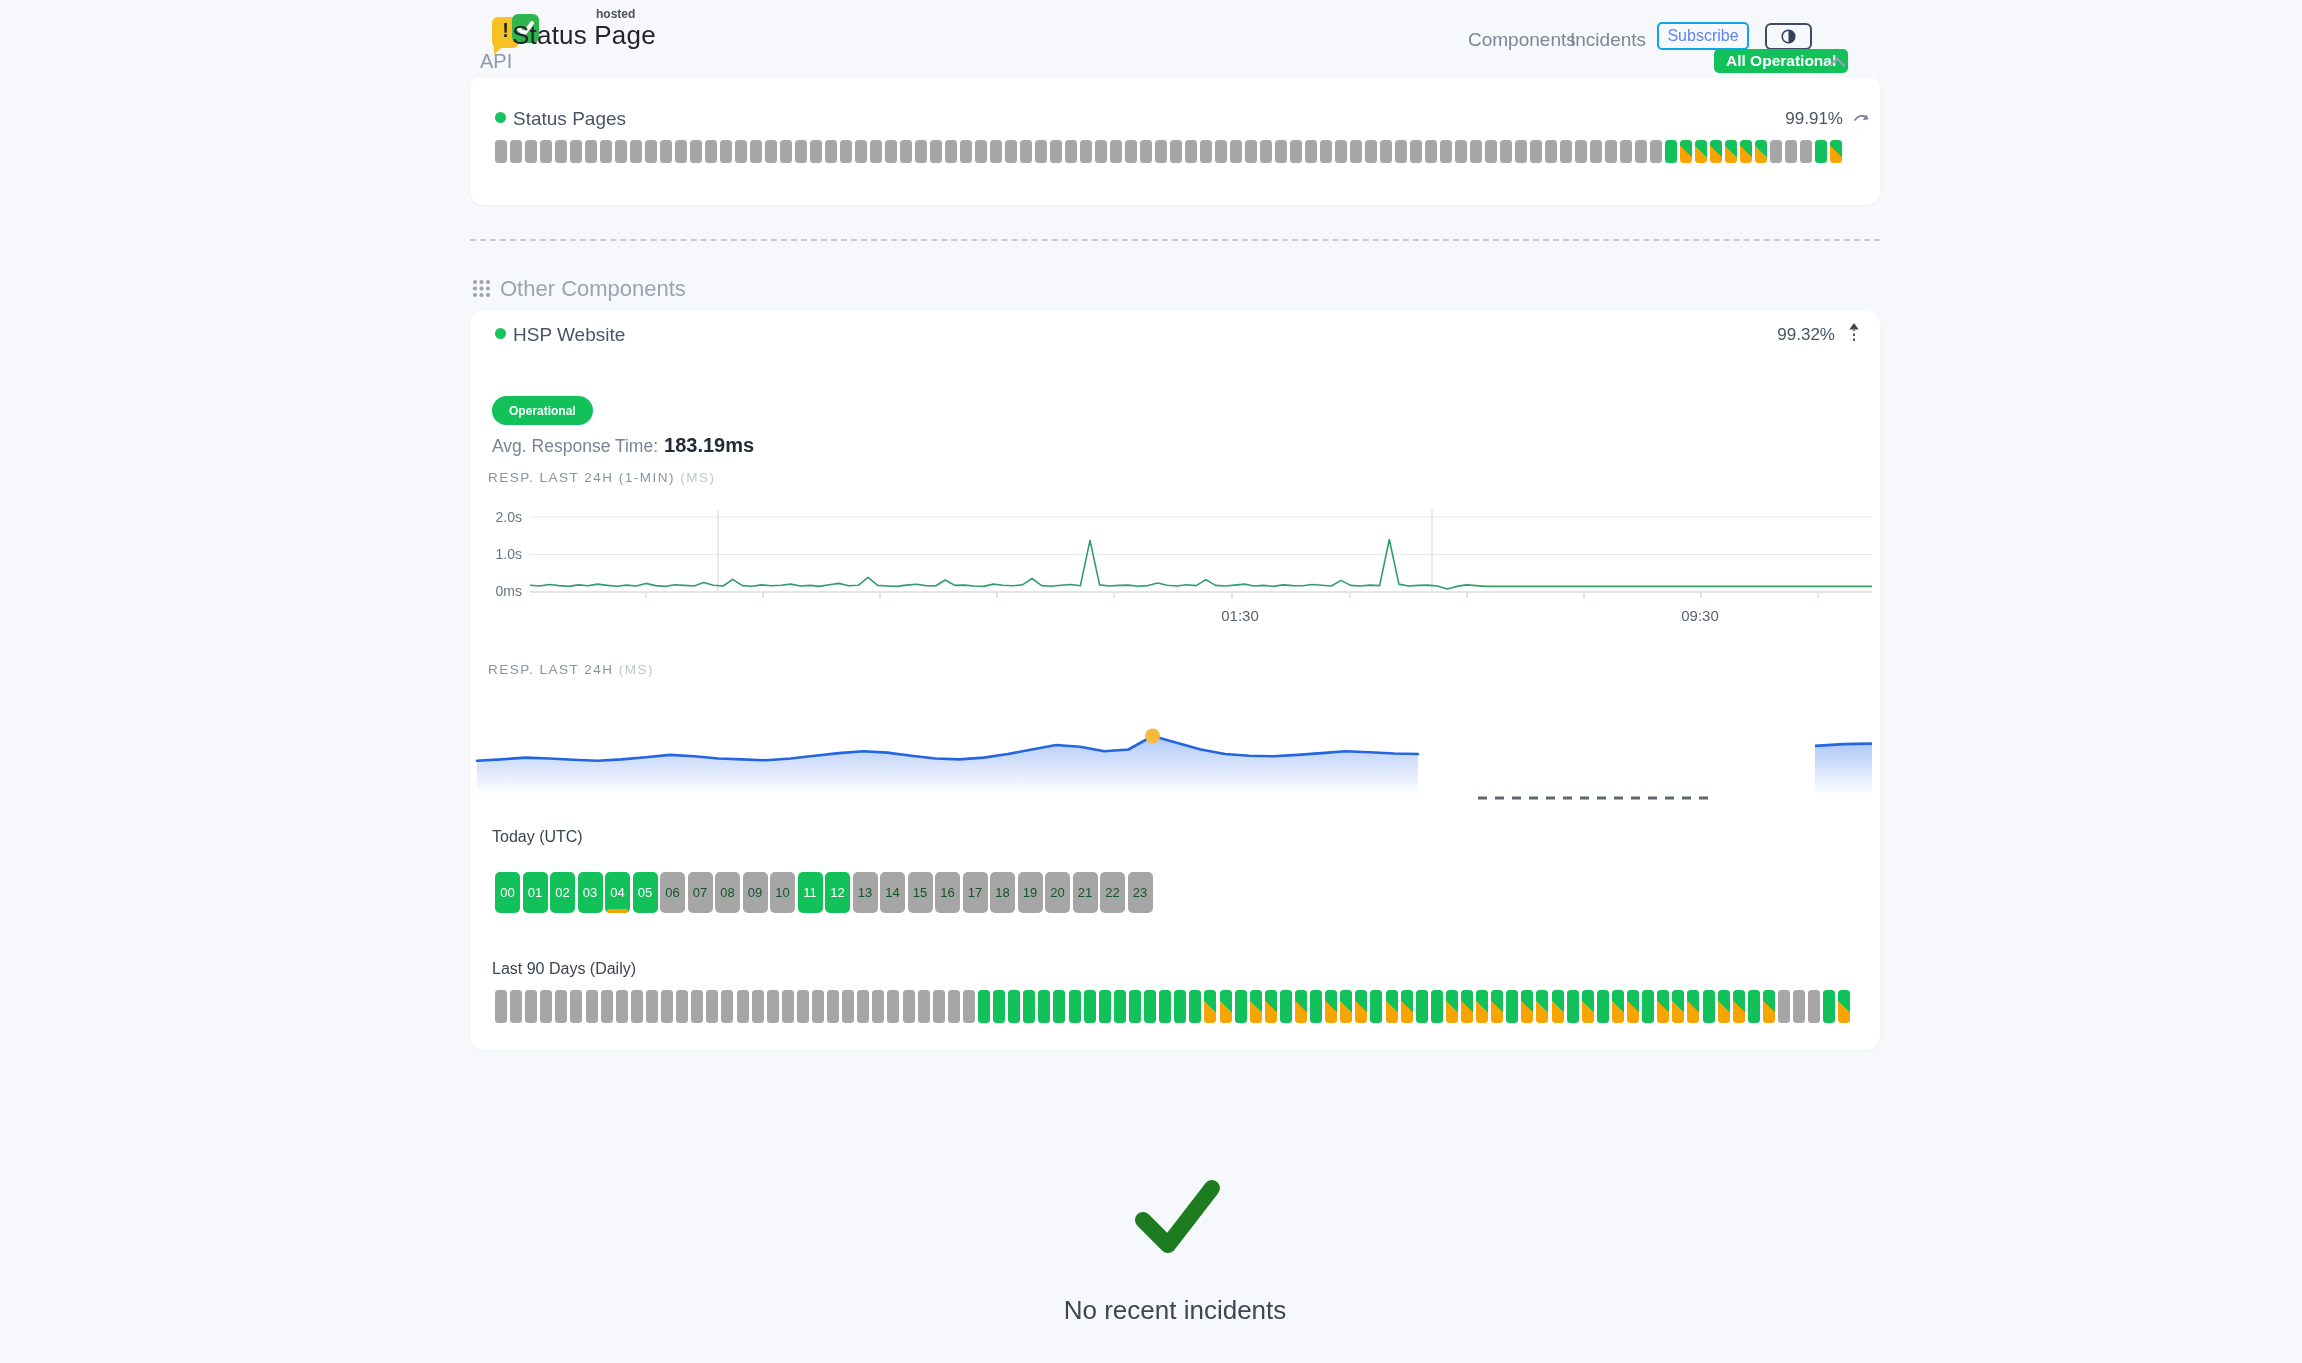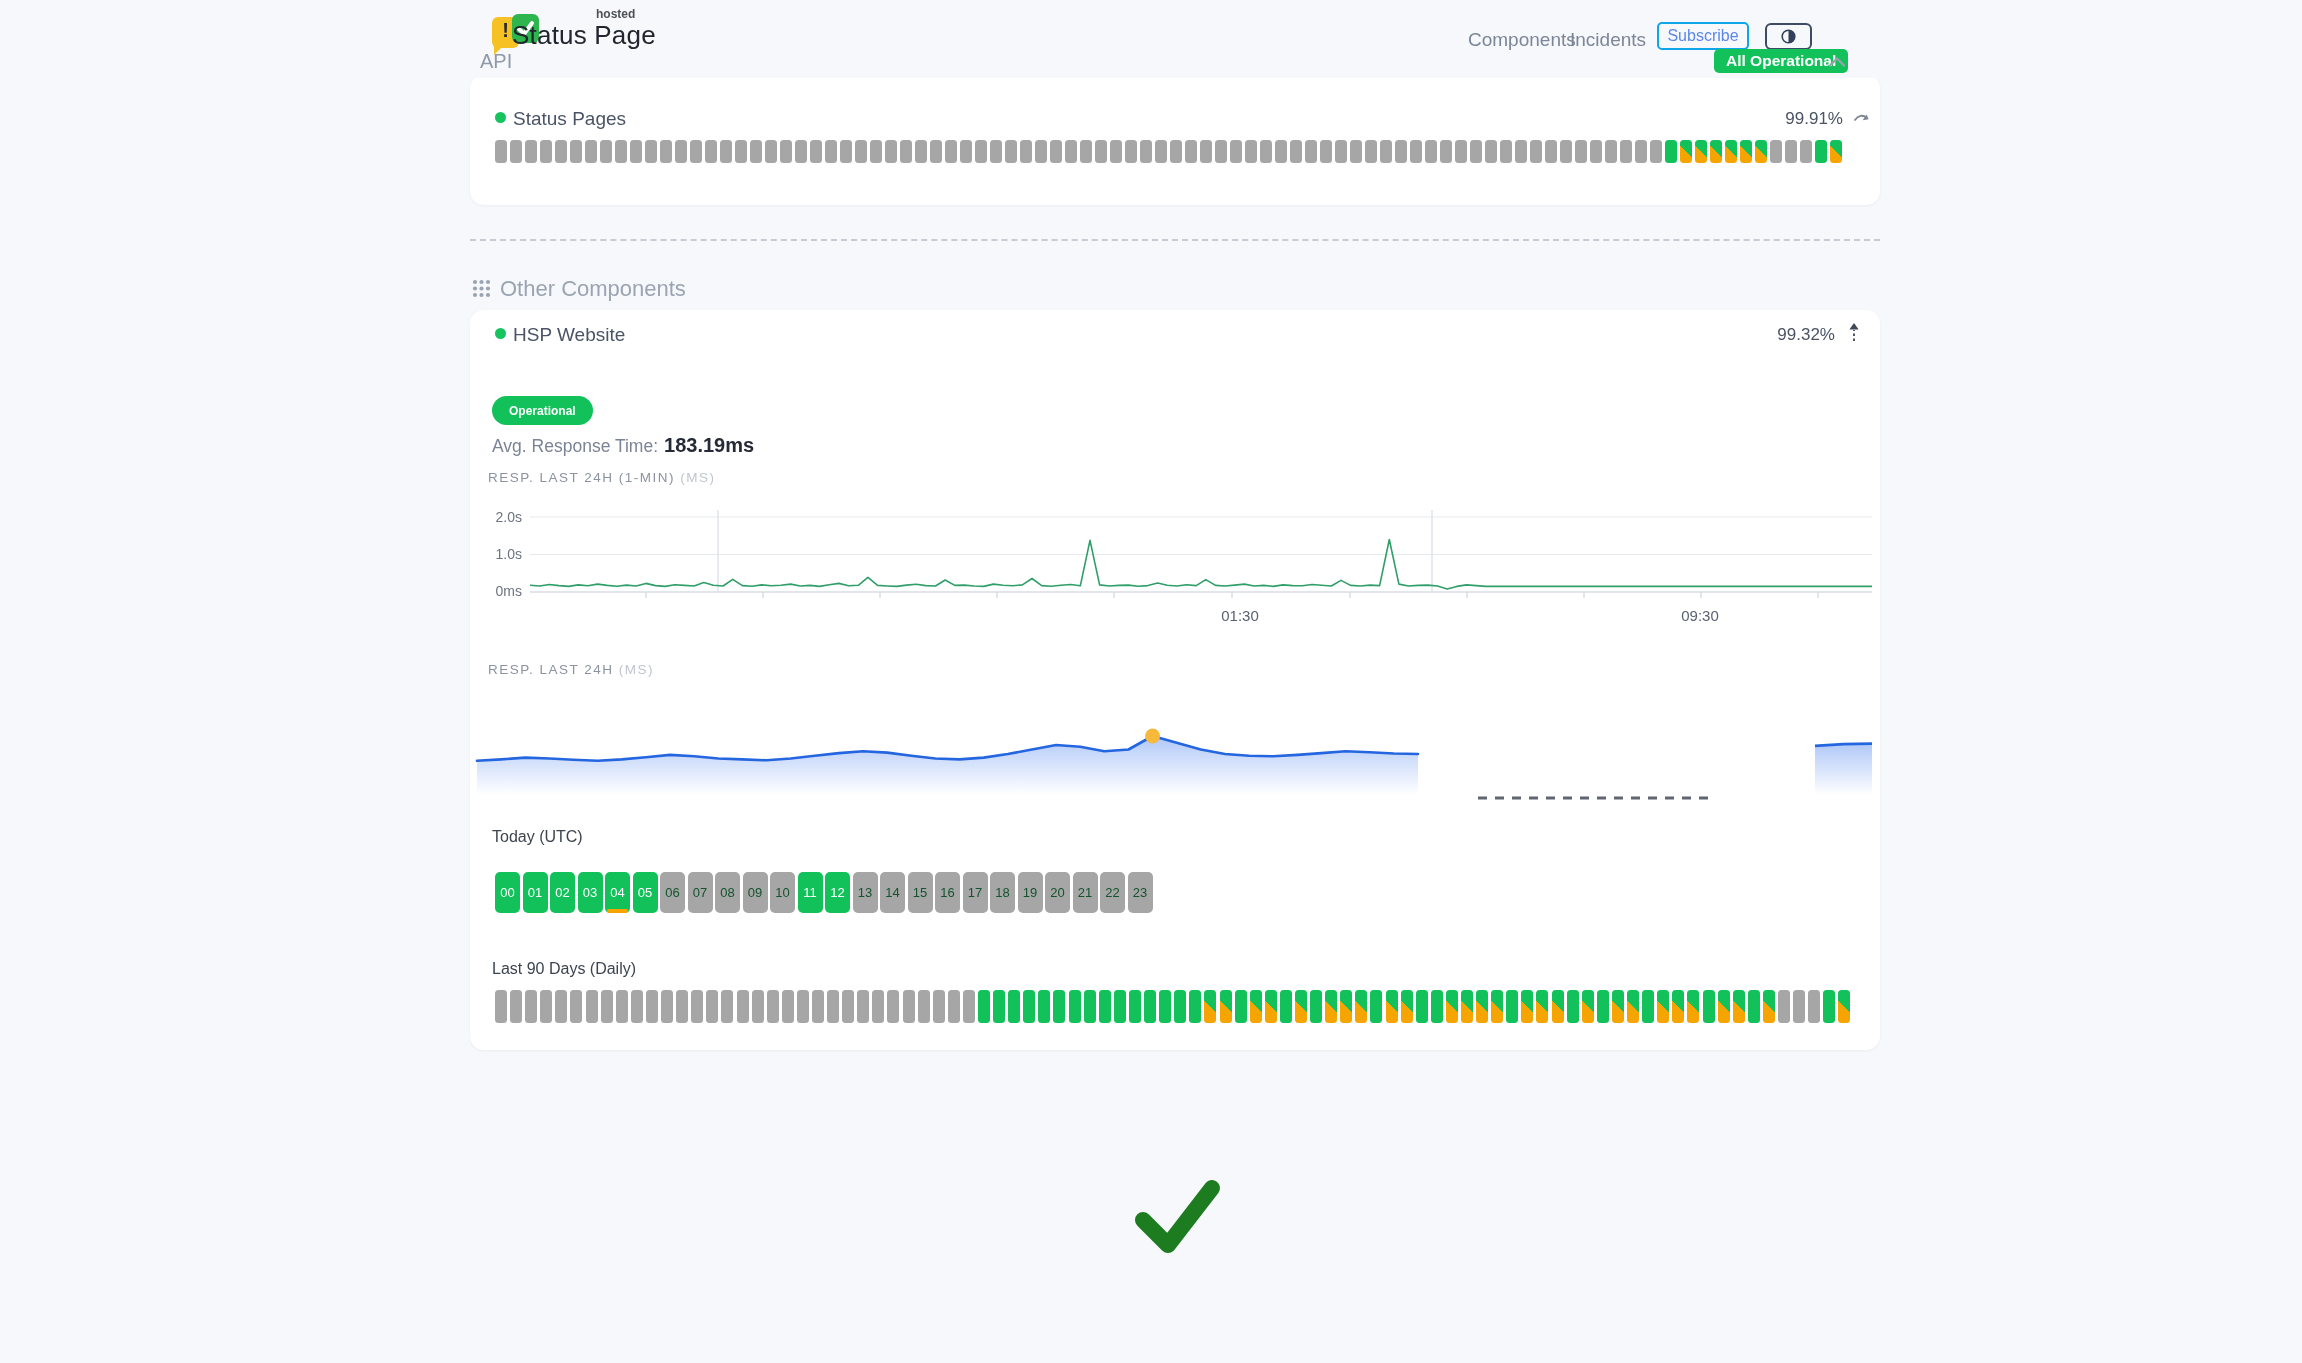--- a/index.html
+++ b/index.html
@@ -403,14 +403,15 @@
       <div class="bar e"></div>
       <div class="bar e"></div>
       <div class="bar e"></div>
       <div class="bar u"></div>
       <div class="bar p"></div>
     </div>
 
   <svg class="abs" style="left:1130px;top:1175px;" width="94" height="85" viewBox="0 0 94 85">
     <polyline points="13,45 38,70 82,13" fill="none" stroke="#1e7c20" stroke-width="16" stroke-linecap="round" stroke-linejoin="round"></polyline>
   </svg>
+  <div class="foot-title">No recent incidents</div>
 
 </div>
 
 </body></html>

